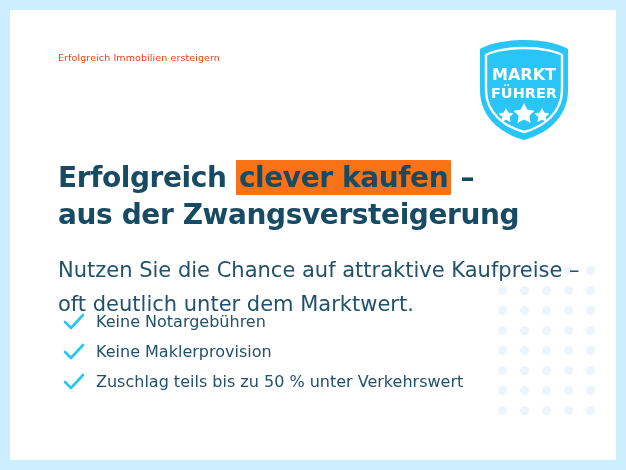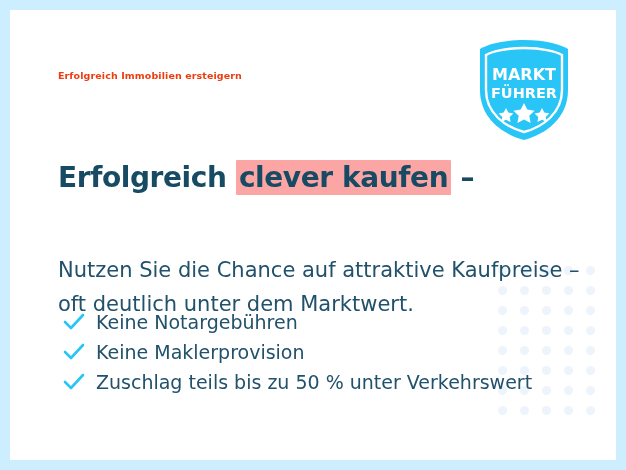--- a/index.html
+++ b/index.html
@@ -74,23 +74,23 @@
     left: 38px;
     top: 12px;
     font-size: 34px;
     font-weight: bold;
     letter-spacing: -0.6px;
     color: #eb3d10;
     line-height: 1;
     font-family: "DejaVu Sans", sans-serif;
   }
   .logo-tag {
-    margin-top: 20px;
+    margin-top: 2px;
     font-size: 9.5px;
-    font-weight: bold;
+    font-weight: normal;
     color: #eb3d10;
     letter-spacing: 0.1px;
     font-family: "DejaVu Sans", sans-serif;
     white-space: nowrap;
   }
 
   
   .badge {
     position: absolute;
     right: 44px;
@@ -109,21 +109,21 @@
     z-index: 2;
     font-family: "DejaVu Sans", sans-serif;
     font-size: 28px;
     font-weight: bold;
     color: #174a63;
     line-height: 1.33;
     letter-spacing: -0.4px;
   }
   .headline .hl-line { display: block; white-space: nowrap; }
   .headline mark {
-    background: #fca5a5;
+    background: #f97316;
     color: #174a63;
     padding: 1px 3px;
     border-radius: 1px;
   }
 
   
   .subhead {
     position: absolute;
     left: 48px;
     top: 222px;
@@ -153,21 +153,21 @@
   }
   .check-icon {
     flex: 0 0 auto;
     width: 24px;
     height: 20px;
     margin-right: 10px;
     display: block;
   }
   .check-label {
     font-family: "DejaVu Sans", sans-serif;
-    font-size: 19px;
+    font-size: 16px;
     color: #21516b;
     white-space: nowrap;
     line-height: 1;
   }
 </style>
 </head>
 <body>
 
 <div id="banner">
   <div id="card">
@@ -228,20 +228,21 @@
         <g fill="#ffffff">
           <polygon points="30,70 32.3,74.6 37.4,75.4 33.7,79 34.6,84 30,81.7 25.4,84 26.3,79 22.6,75.4 27.7,74.6"></polygon>
           <polygon points="48,65 51.3,71.6 58.6,72.7 53.3,77.8 54.6,85 48,81.6 41.4,85 42.7,77.8 37.4,72.7 44.7,71.6"></polygon>
           <polygon points="66,70 68.3,74.6 73.4,75.4 69.7,79 70.6,84 66,81.7 61.4,84 62.3,79 58.6,75.4 63.7,74.6"></polygon>
         </g>
       </svg>
     </div>
 
     <h1 class="headline">
       <span class="hl-line"><span>Erfolgreich </span><mark>clever kaufen</mark><span> –</span></span>
+      <span class="hl-line">aus der Zwangsversteigerung</span>
     </h1>
 
     <p class="subhead">
       <span class="sh-line">Nutzen Sie die Chance auf attraktive Kaufpreise –</span>
       <span class="sh-line">oft deutlich unter dem Marktwert.</span>
     </p>
 
     <ul class="checklist" id="checkList">
         <li>
           <span class="check-icon"><svg viewBox="0 0 24 20" width="24" height="20" aria-hidden="true">

